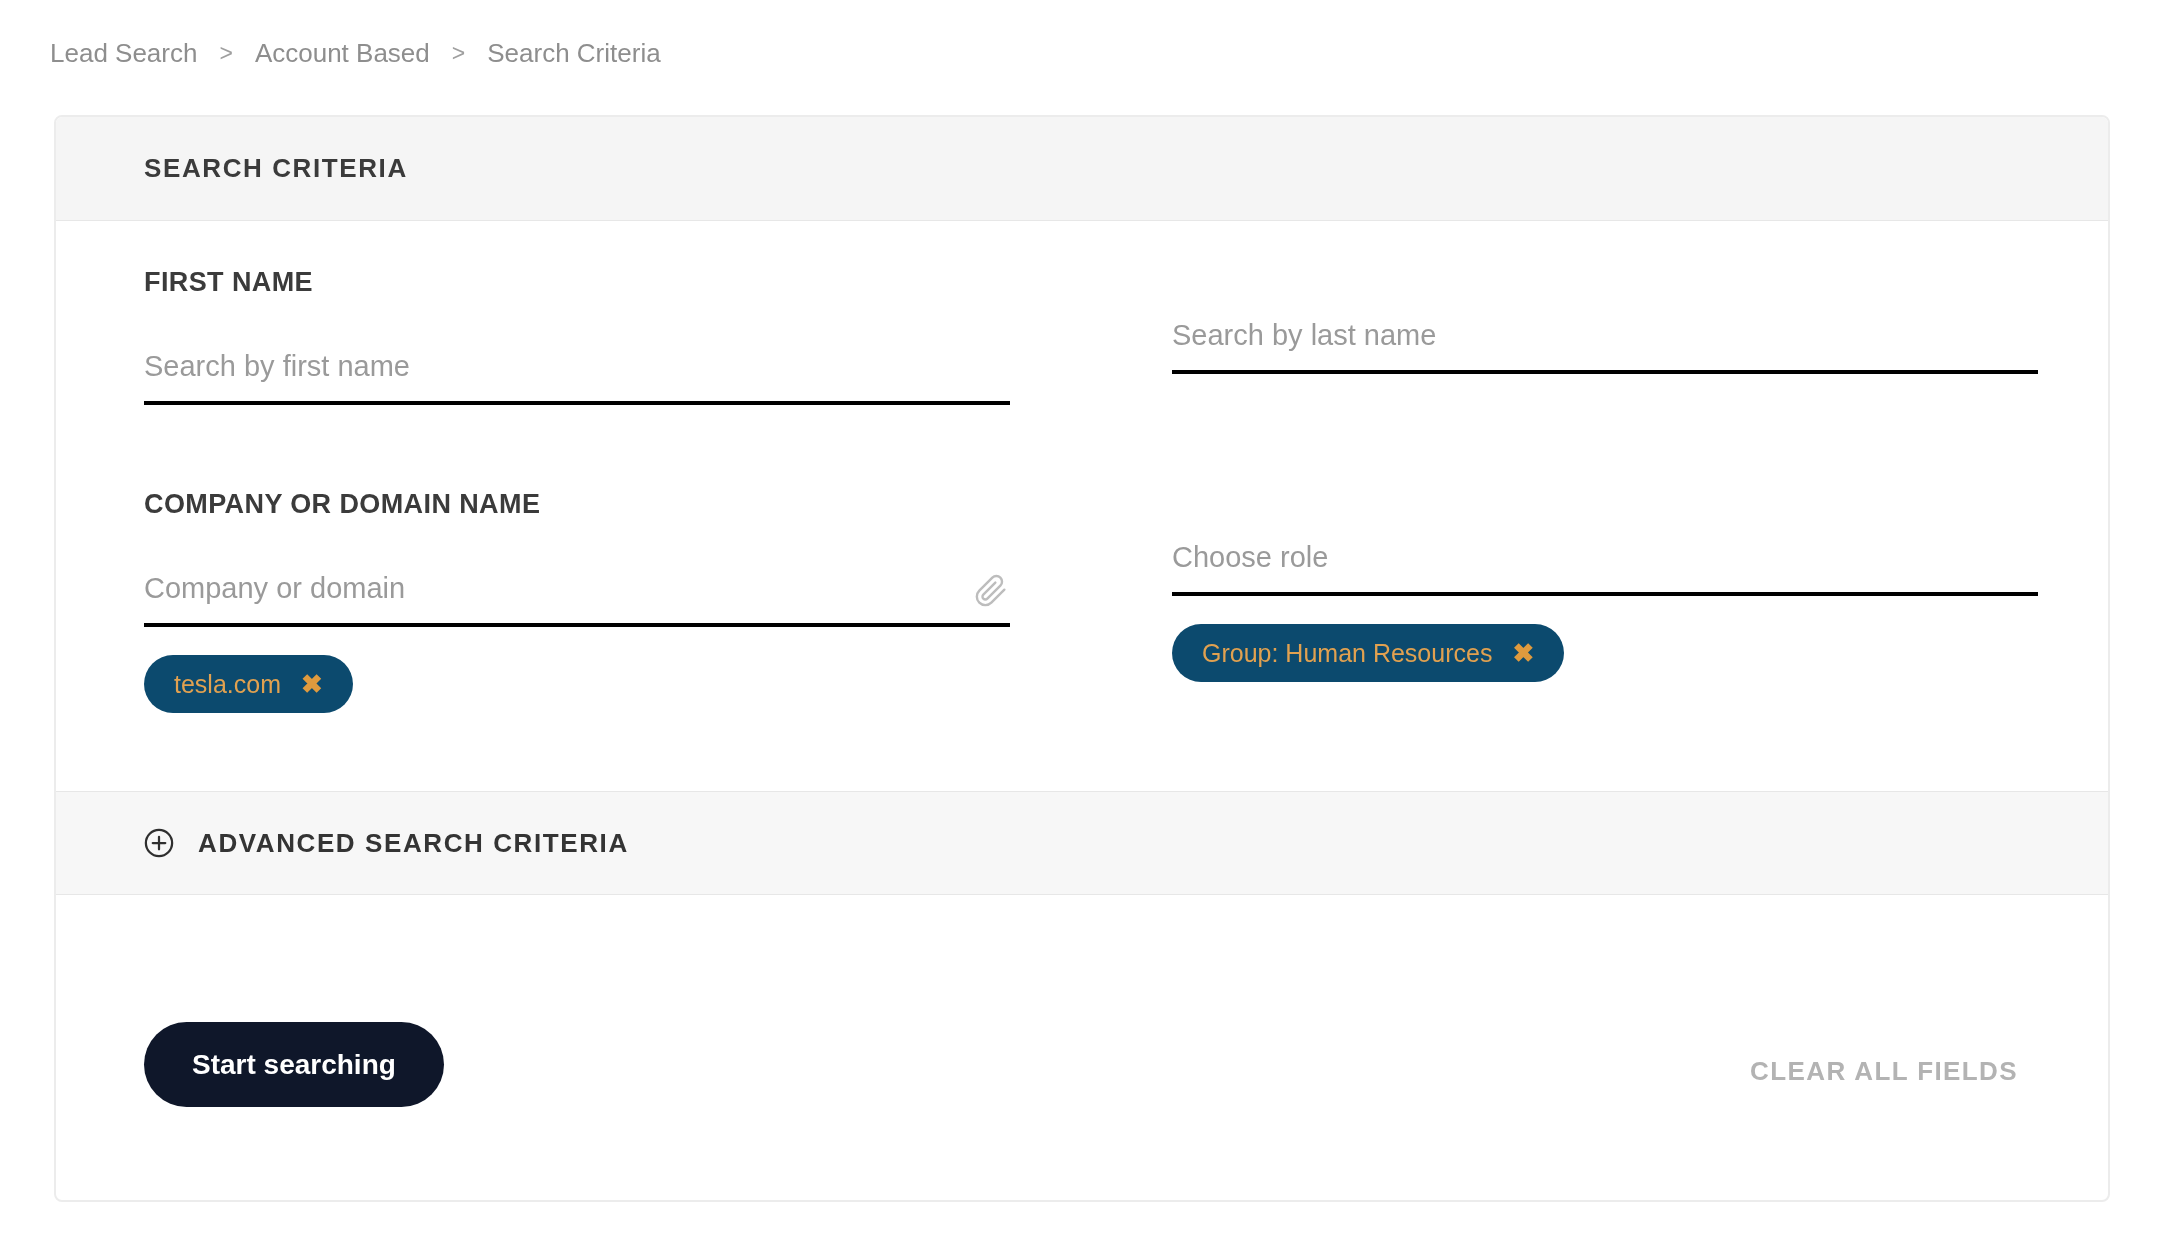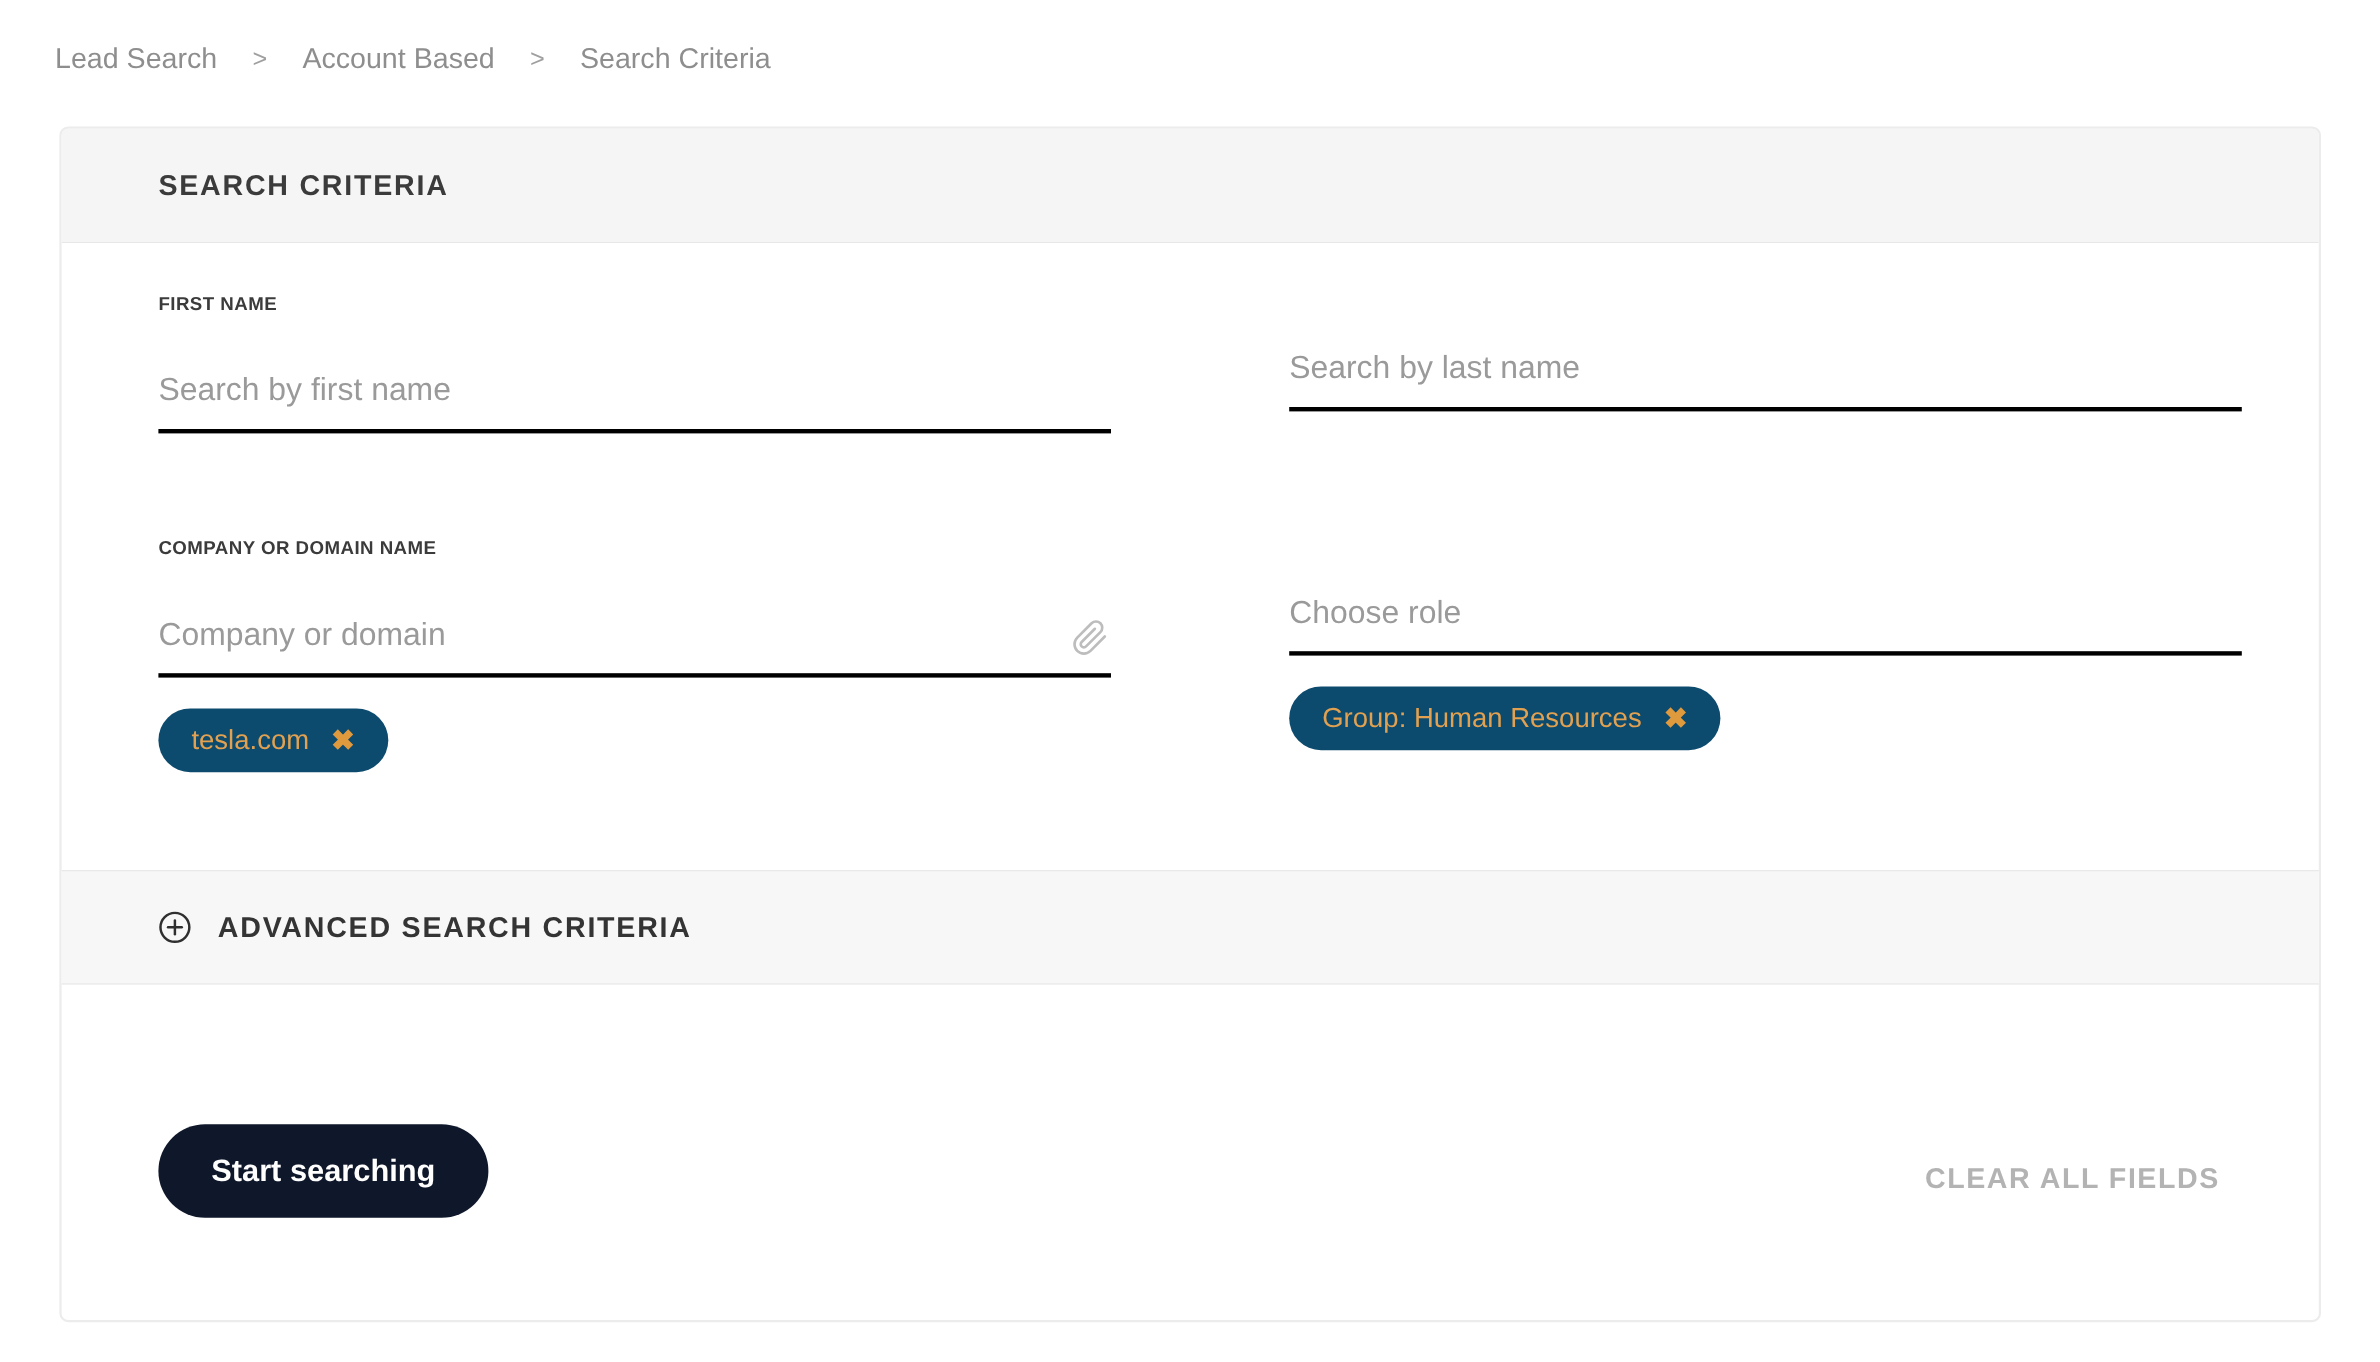--- a/index.html
+++ b/index.html
@@ -4,21 +4,21 @@
 <style>
   * { box-sizing: border-box; margin: 0; padding: 0; }
   html, body {
     width: 2164px; height: 1238px;
     background: #ffffff;
     font-family: "Liberation Sans", sans-serif;
   }
   
   .breadcrumb {
     position: absolute; left: 50px; top: 38px;
-    display: flex; align-items: center; gap: 32px;
+    display: flex; align-items: center; gap: 22px;
     font-size: 26px; color: #8e8e8e;
   }
   .breadcrumb .crumb { color: #8e8e8e; cursor: pointer; }
   .breadcrumb .sep { color: #9f9f9f; font-size: 23px; }
   
   .card {
     position: absolute; left: 54px; top: 115px;
     width: 2056px; height: 1087px;
     background: #ffffff;
     border: 2px solid #ececec;
@@ -34,21 +34,21 @@
   }
   .card-title {
     font-size: 26px; font-weight: 700; letter-spacing: 1.6px;
     color: #3b3b3b;
   }
   
   .field {
     position: absolute; width: 866px;
   }
   .field-label {
-    font-size: 17px; font-weight: 700; letter-spacing: 0.4px;
+    font-size: 27px; font-weight: 700; letter-spacing: 0.4px;
     color: #3b3b3b;
   }
   .field-input-wrap { position: relative; margin-top: 52px; }
   .field-input {
     width: 100%;
     font-family: "Liberation Sans", sans-serif;
     font-size: 29px; color: #3b3b3b;
     border: none; outline: none;
     border-bottom: 4px solid #000000;
     padding: 0 44px 18px 0;

